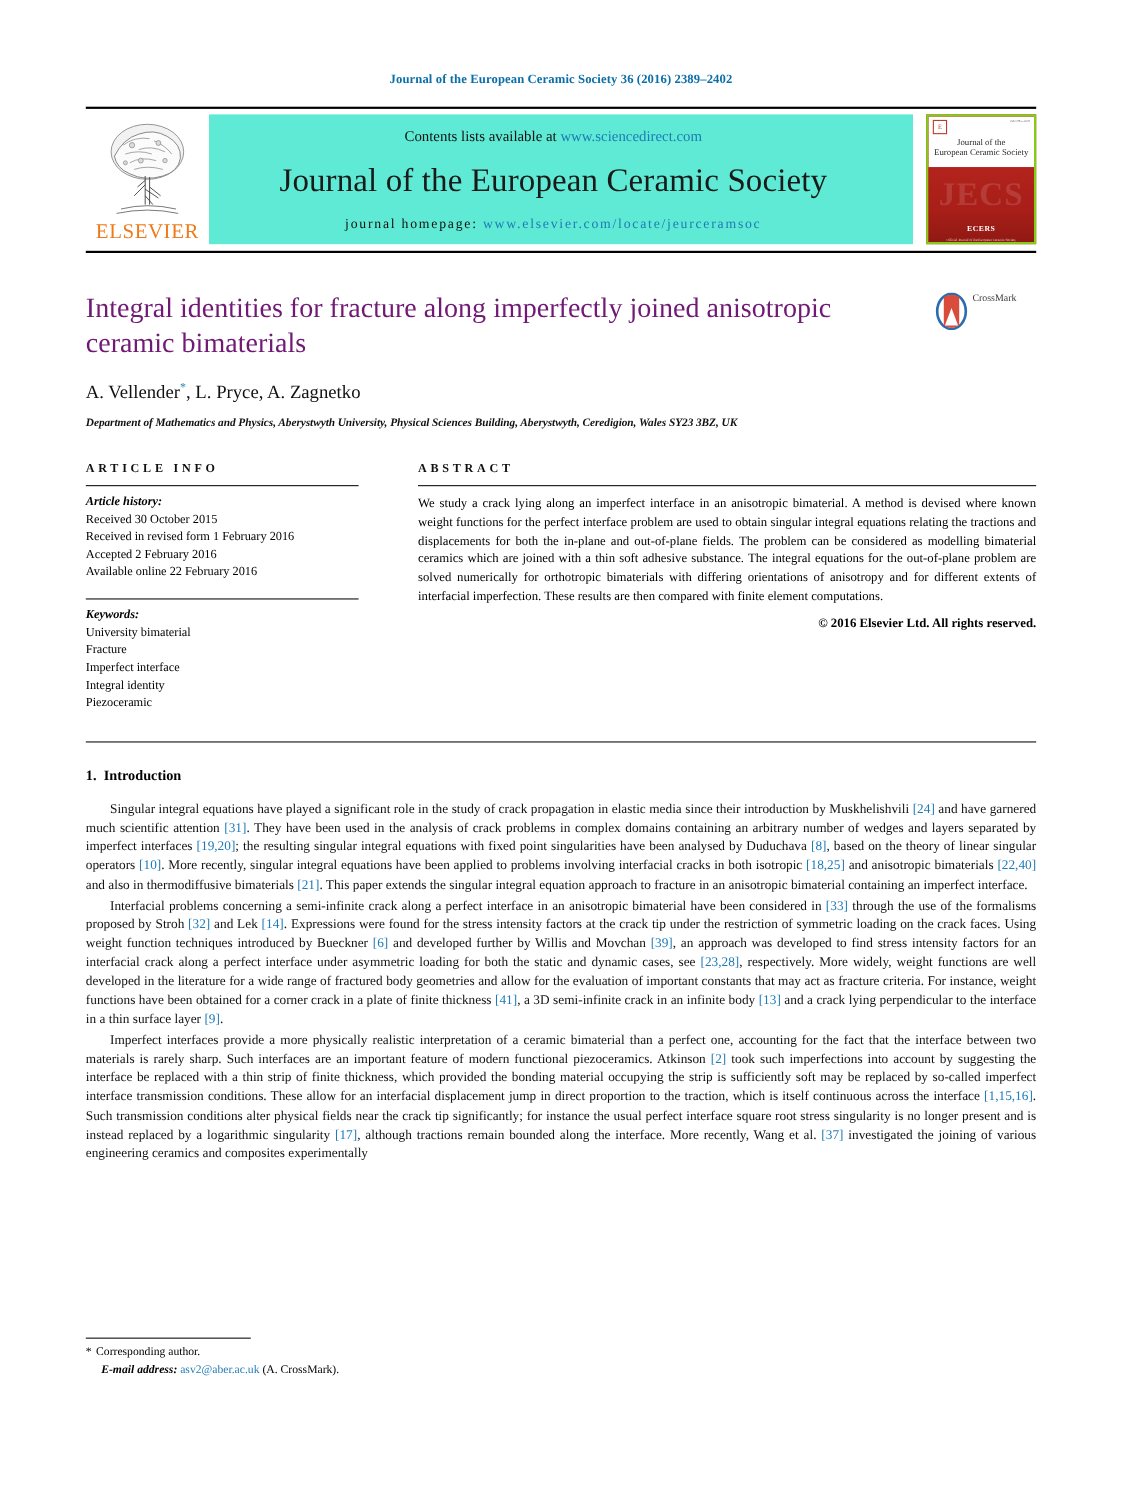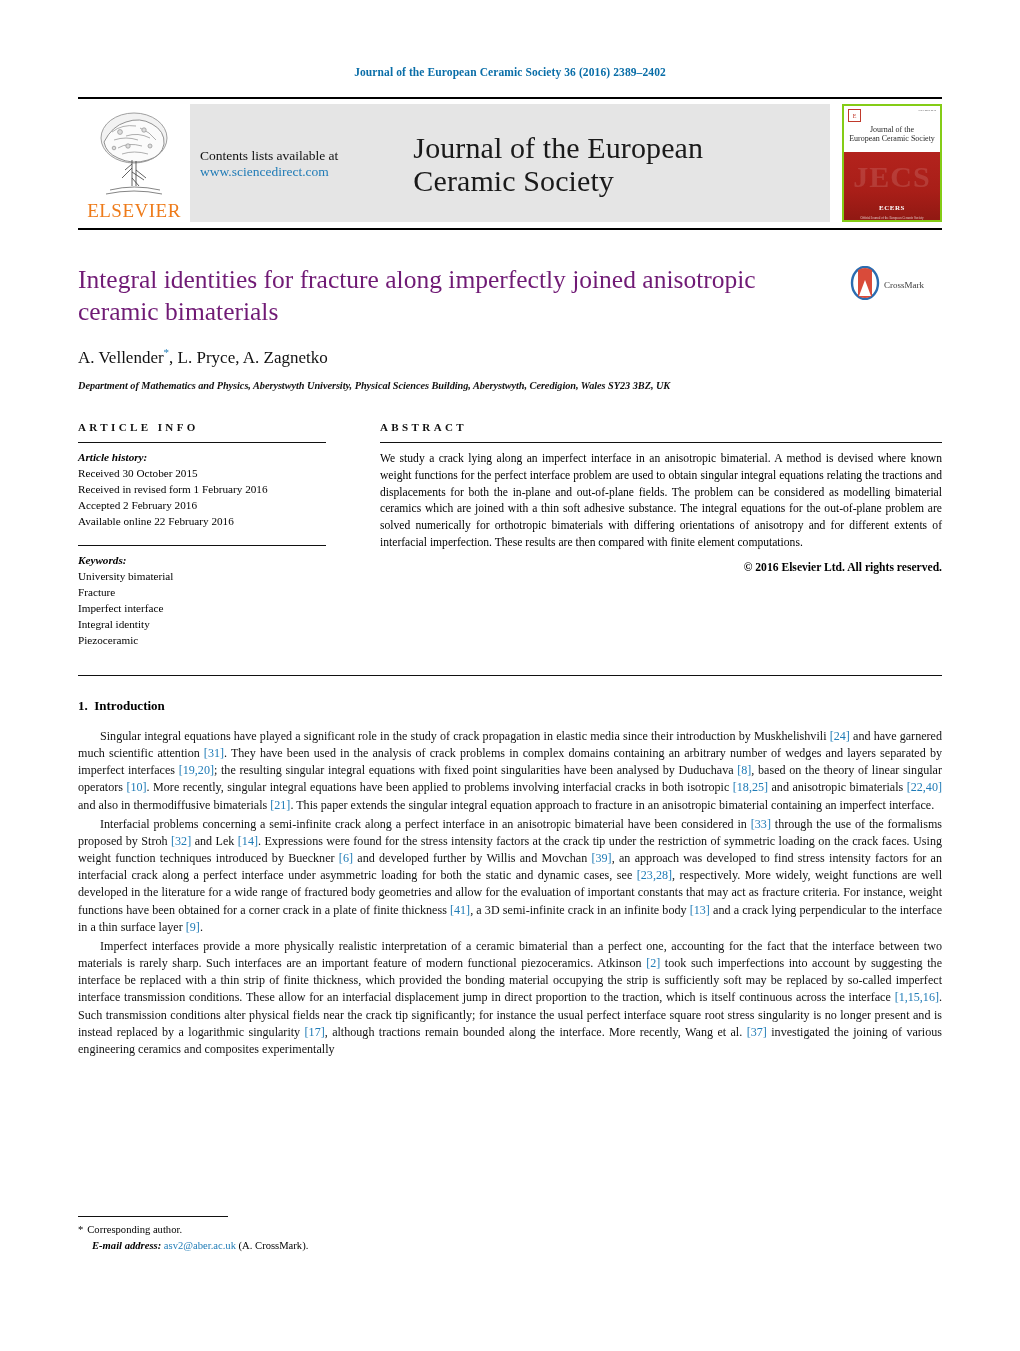--- a/index.html
+++ b/index.html
@@ -58,23 +58,23 @@
     font-family: "Liberation Serif", serif;
     font-size: 19px;
     letter-spacing: 0.5px;
     color: #ee7b1a;
     font-weight: normal;
     margin-top: 1px;
     line-height: 1;
   }
   .masthead-center {
     flex: 1 1 auto;
-    background: #e5e5e5;
+    background: #5eead4;
     display: flex;
-    flex-direction: row;
+    flex-direction: column;
     align-items: center;
     justify-content: space-between;
     padding: 12px 24px 11px 10px;
     box-sizing: border-box;
   }
   .contents-line {
     font-size: 13.5px;
     color: #111;
   }
   .contents-line a { color: #1f7bb6; text-decoration: none; }
@@ -149,21 +149,21 @@
   .titleblock {
     margin: 34px 78px 0 78px;
     position: relative;
   }
   .crossmark {
     position: absolute;
     right: 0;
     top: 2px;
     width: 92px;
     display: flex;
-    align-items: center;
+    align-items: flex-start;
     gap: 4px;
   }
   .crossmark-label {
     font-size: 9px;
     color: #3a3a3a;
     font-family: "Liberation Serif", serif;
   }
   .paper-title {
     font-size: 25.5px;
     line-height: 1.26;
@@ -306,20 +306,23 @@
           </svg>
         </span>
         <div class="elsevier-word">ELSEVIER</div>
       </div>
 
       <div class="masthead-center">
         <div class="contents-line">
           <span>Contents lists available at </span><a href="#">www.sciencedirect.com</a>
         </div>
         <div class="journal-name">Journal of the European Ceramic Society</div>
+        <div class="homepage-line">
+          <span>journal homepage: </span><a href="#">www.elsevier.com/locate/jeurceramsoc</a>
+        </div>
       </div>
 
       <div class="cover-thumb">
         <div class="cover-top">
           <div class="cover-topbar">
             <span class="cover-els-mark">E</span>
             <span>ISSN 0955-2219</span>
           </div>
           <div class="cover-title">Journal of the<br>European Ceramic Society</div>
         </div>

